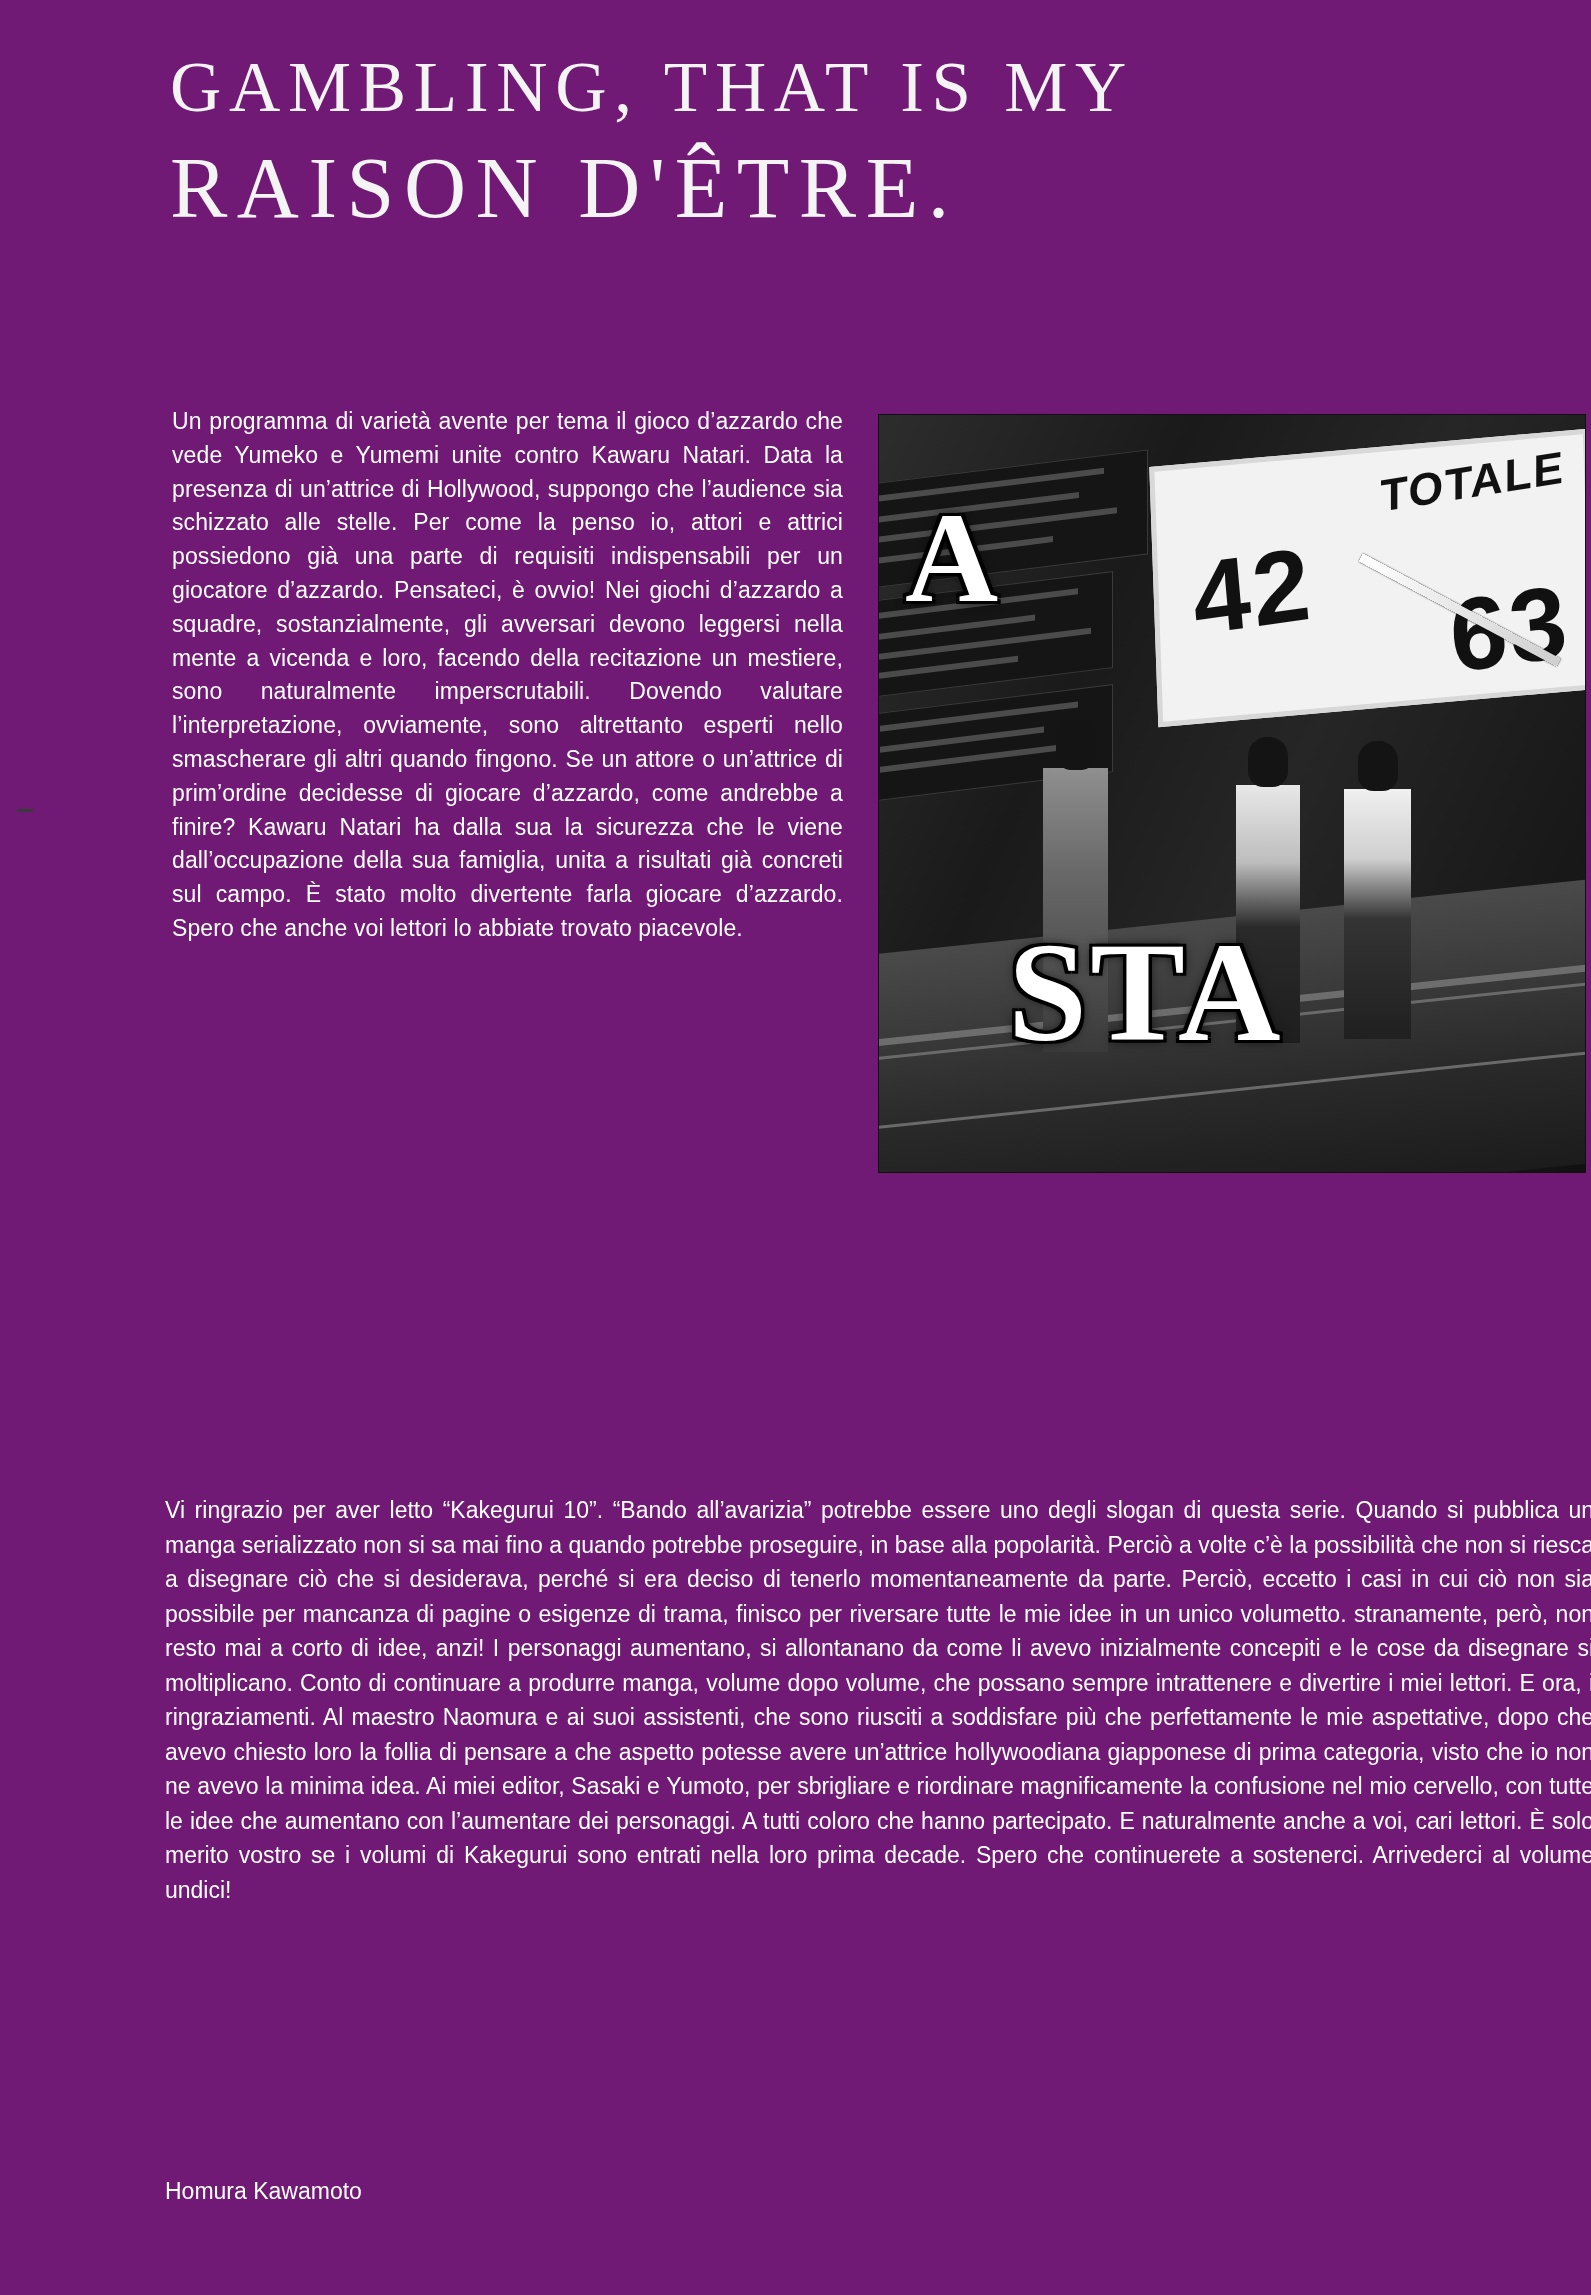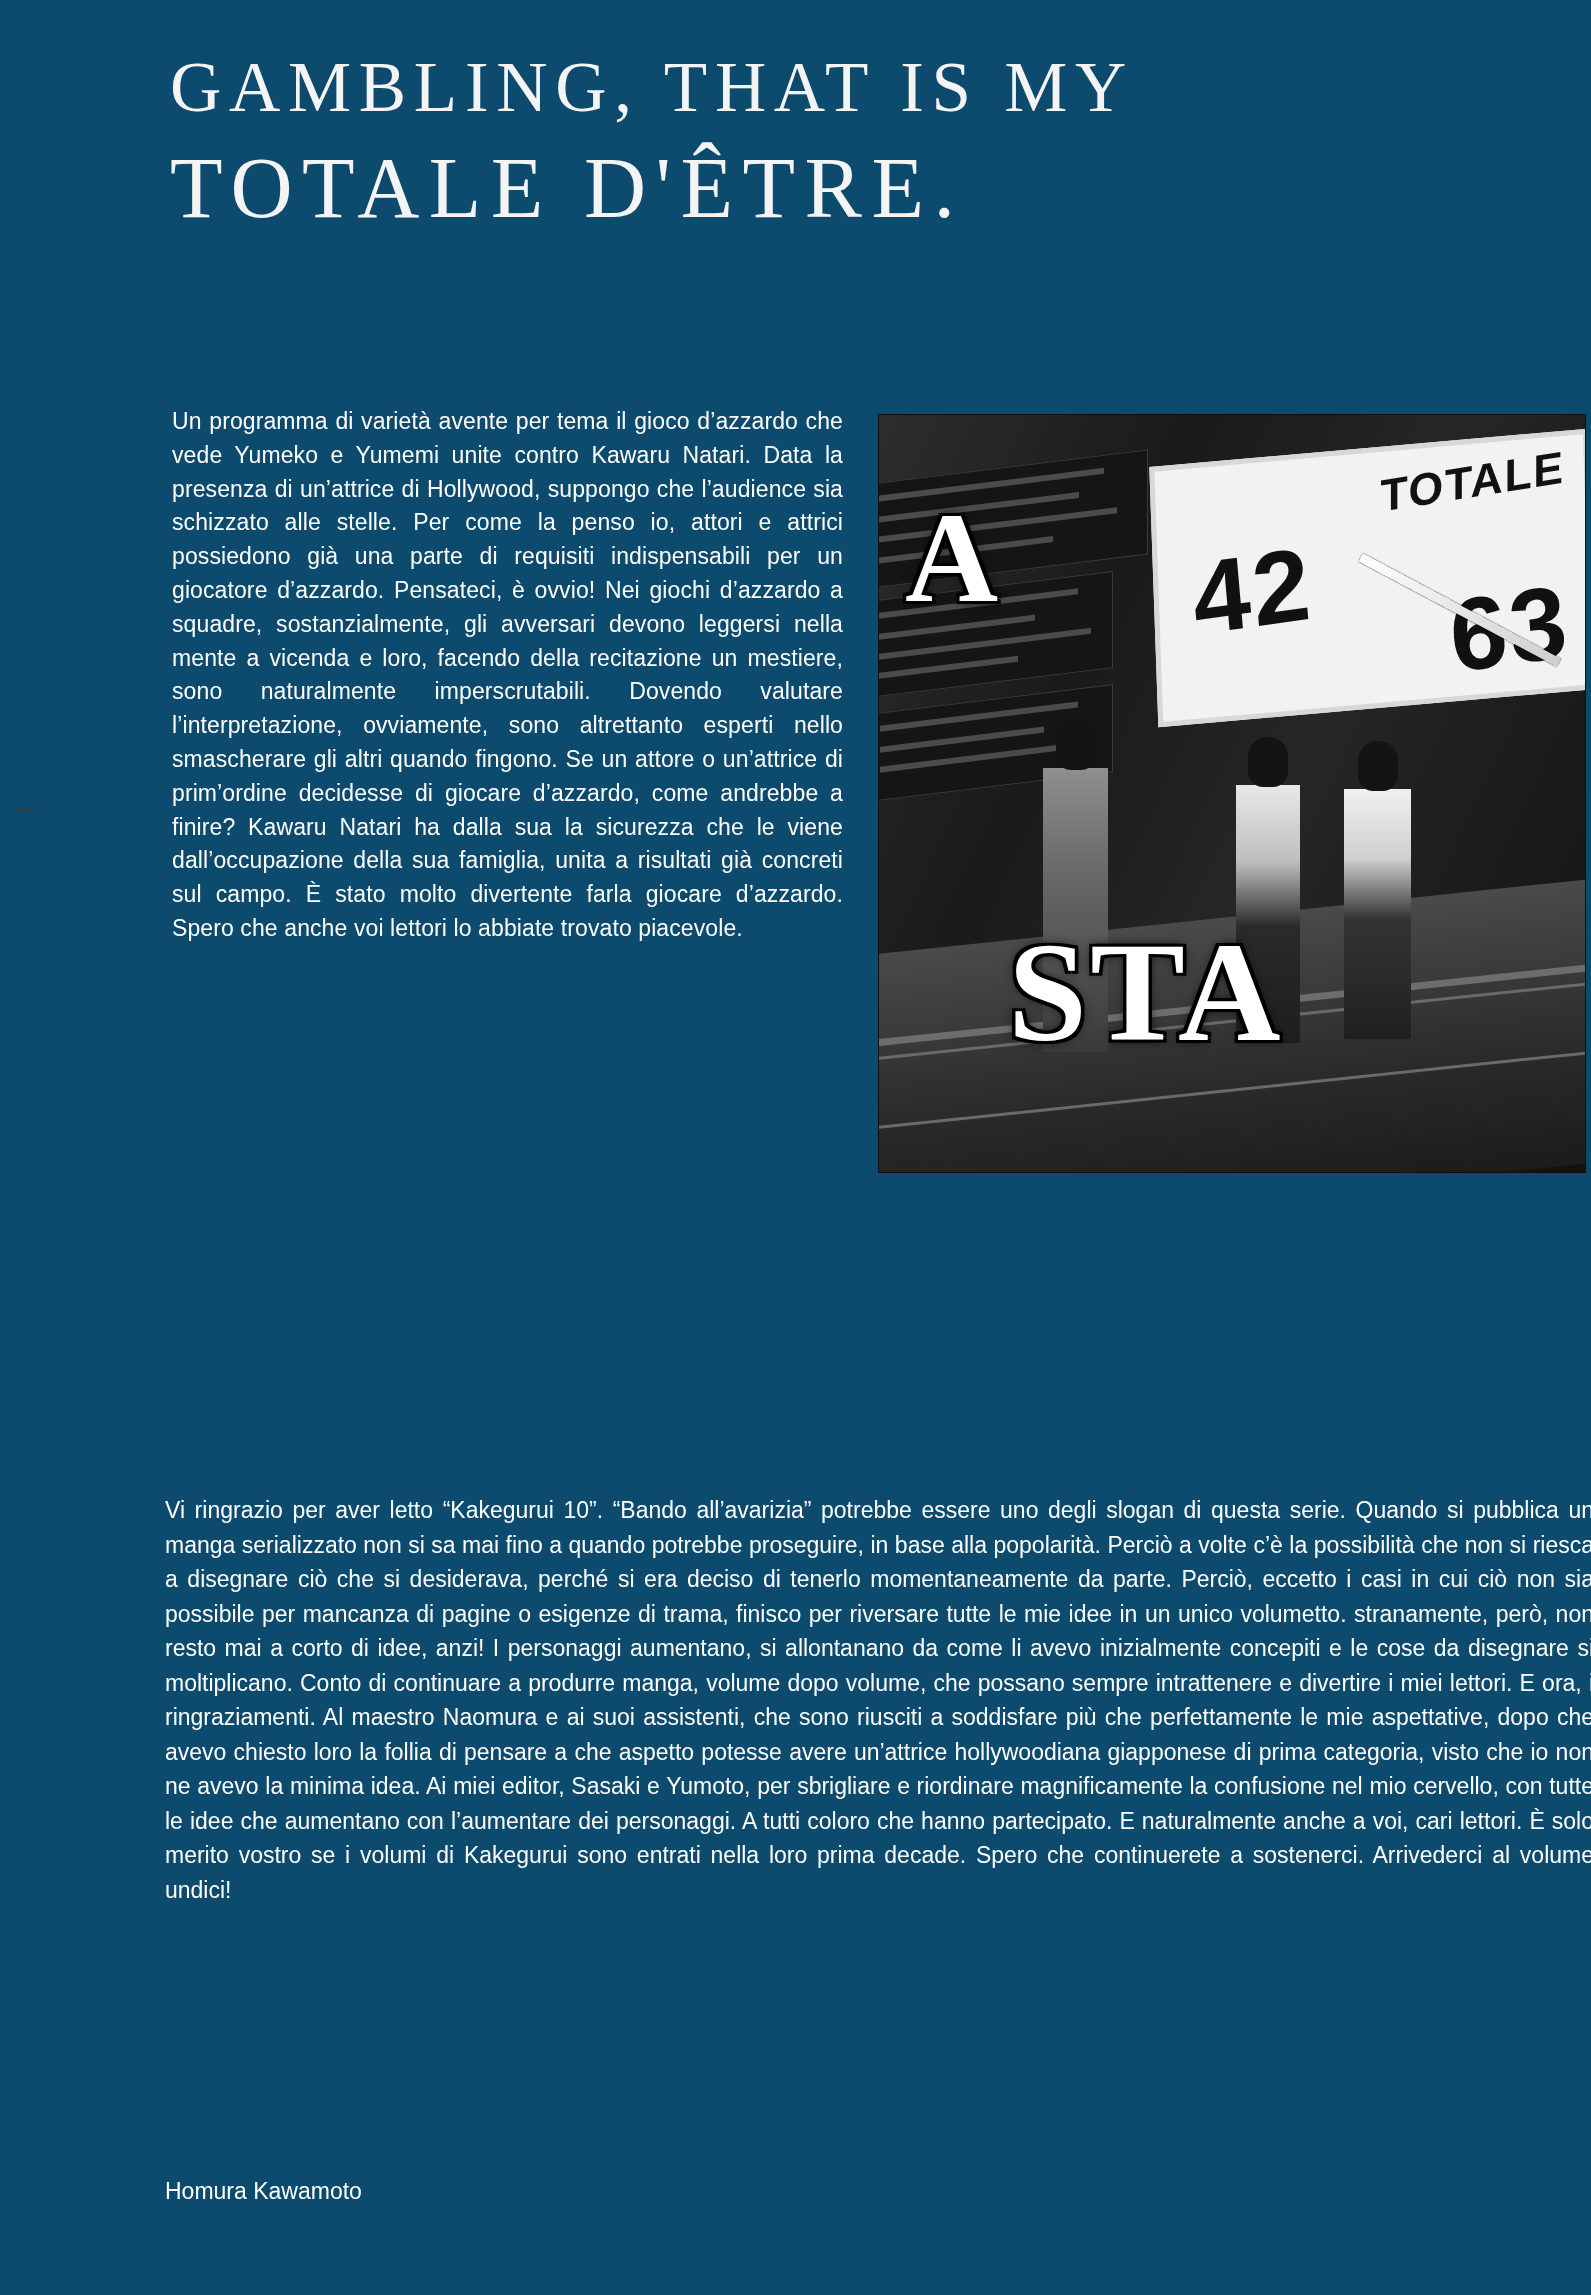--- a/index.html
+++ b/index.html
@@ -11,21 +11,21 @@
     width: 1591px;
     height: 2295px;
     overflow: hidden;
     font-family: "Liberation Sans", sans-serif;
     color: #fff;
   }
   .page {
     position: relative;
     width: 1591px;
     height: 2295px;
-    background: #0c4a6e;
+    background: #701a75;
     box-sizing: border-box;
   }
   
   .title-block {
     position: absolute;
     left: 170px;
     top: 52px;
     width: 1412px;
   }
   .title-line-1 {
@@ -247,21 +247,21 @@
 </style>
 </head>
 <body>
 
 <div class="page">
 
   <div class="edge-mark"></div>
 
   <div class="title-block">
     <div class="title-line-1">GAMBLING, THAT IS MY</div>
-    <div class="title-line-2">TOTALE D'ÊTRE.</div>
+    <div class="title-line-2">RAISON D'ÊTRE.</div>
   </div>
 
   <div class="upper">
 
     <div class="column-text">Un programma di varietà avente per tema il gioco d’azzardo che vede Yumeko e Yumemi unite contro Kawaru Natari. Data la presenza di un’attrice di Hollywood, suppongo che l’audience sia schizzato alle stelle. Per come la penso io, attori e attrici possiedono già una parte di requisiti indispensabili per un giocatore d’azzardo. Pensateci, è ovvio! Nei giochi d’azzardo a squadre, sostanzialmente, gli avversari devono leggersi nella mente a vicenda e loro, facendo della recitazione un mestiere, sono naturalmente imperscrutabili. Dovendo valutare l’interpretazione, ovviamente, sono altrettanto esperti nello smascherare gli altri quando fingono. Se un attore o un’attrice di prim’ordine decidesse di giocare d’azzardo, come andrebbe a finire? Kawaru Natari ha dalla sua la sicurezza che le viene dall’occupazione della sua famiglia, unita a risultati già concreti sul campo. È stato molto divertente farla giocare d’azzardo. Spero che anche voi lettori lo abbiate trovato piacevole.</div>
 
     <div class="illustration">
       <div class="ill-bg"></div>
 
       <div class="board b1">

